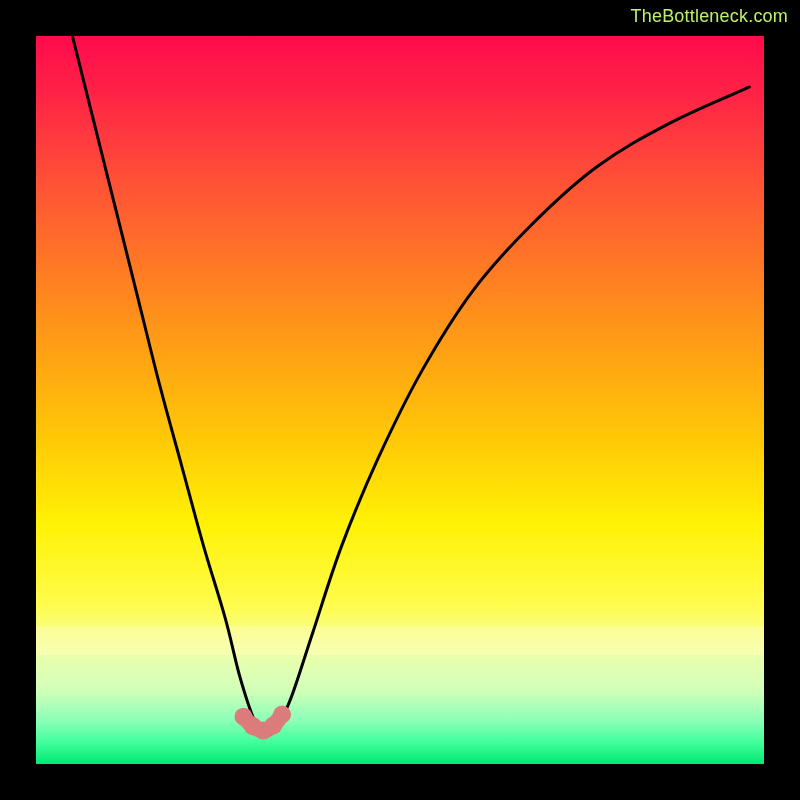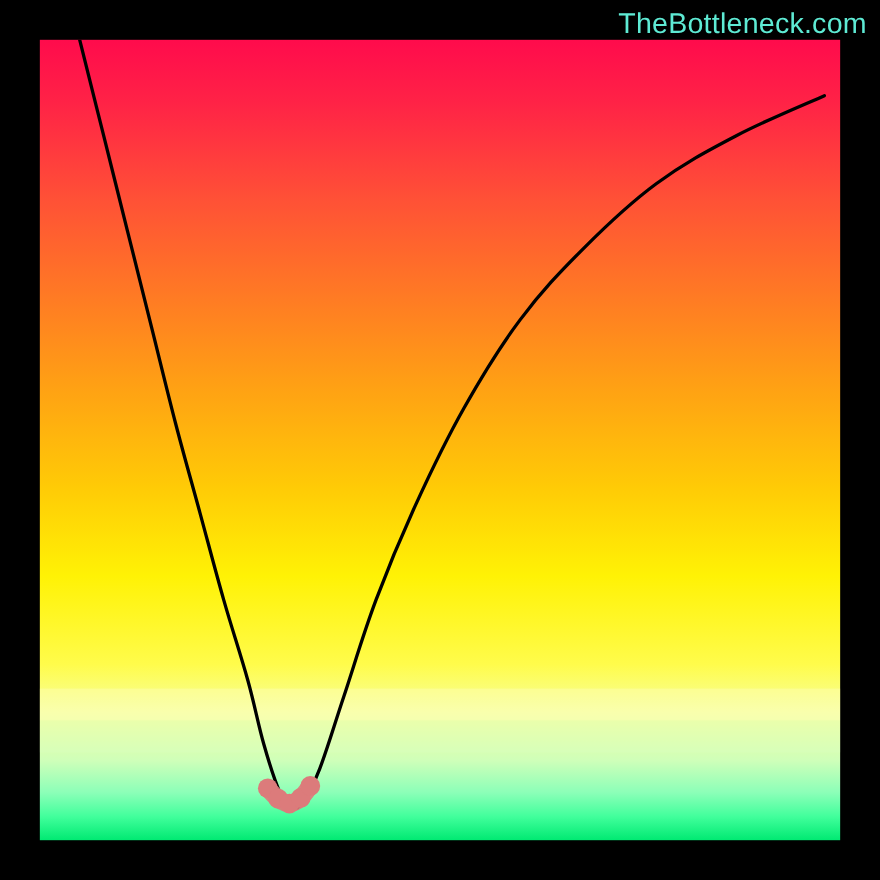--- a/index.html
+++ b/index.html
@@ -47,22 +47,22 @@
   }
   .band1 { position:absolute; left:0; right:0; top:81%; height:4%; background:rgba(255,255,200,0.35); }
   .band2 { position:absolute; left:0; right:0; top:85%; height:4%; background:rgba(220,255,200,0.25); }
 
   svg.curve { position: absolute; left: 0; top: 0; }
 
   .watermark {
     position: absolute;
     top: 6px;
     right: 12px;
-    color: #5eead4;
-    font-size: 26px;
+    color: #bef264;
+    font-size: 18px;
     font-weight: 400;
     letter-spacing: 0.2px;
     user-select: none;
   }
 </style>
 </head>
 <body>
 
 <div class="frame">
   <div class="plot">

